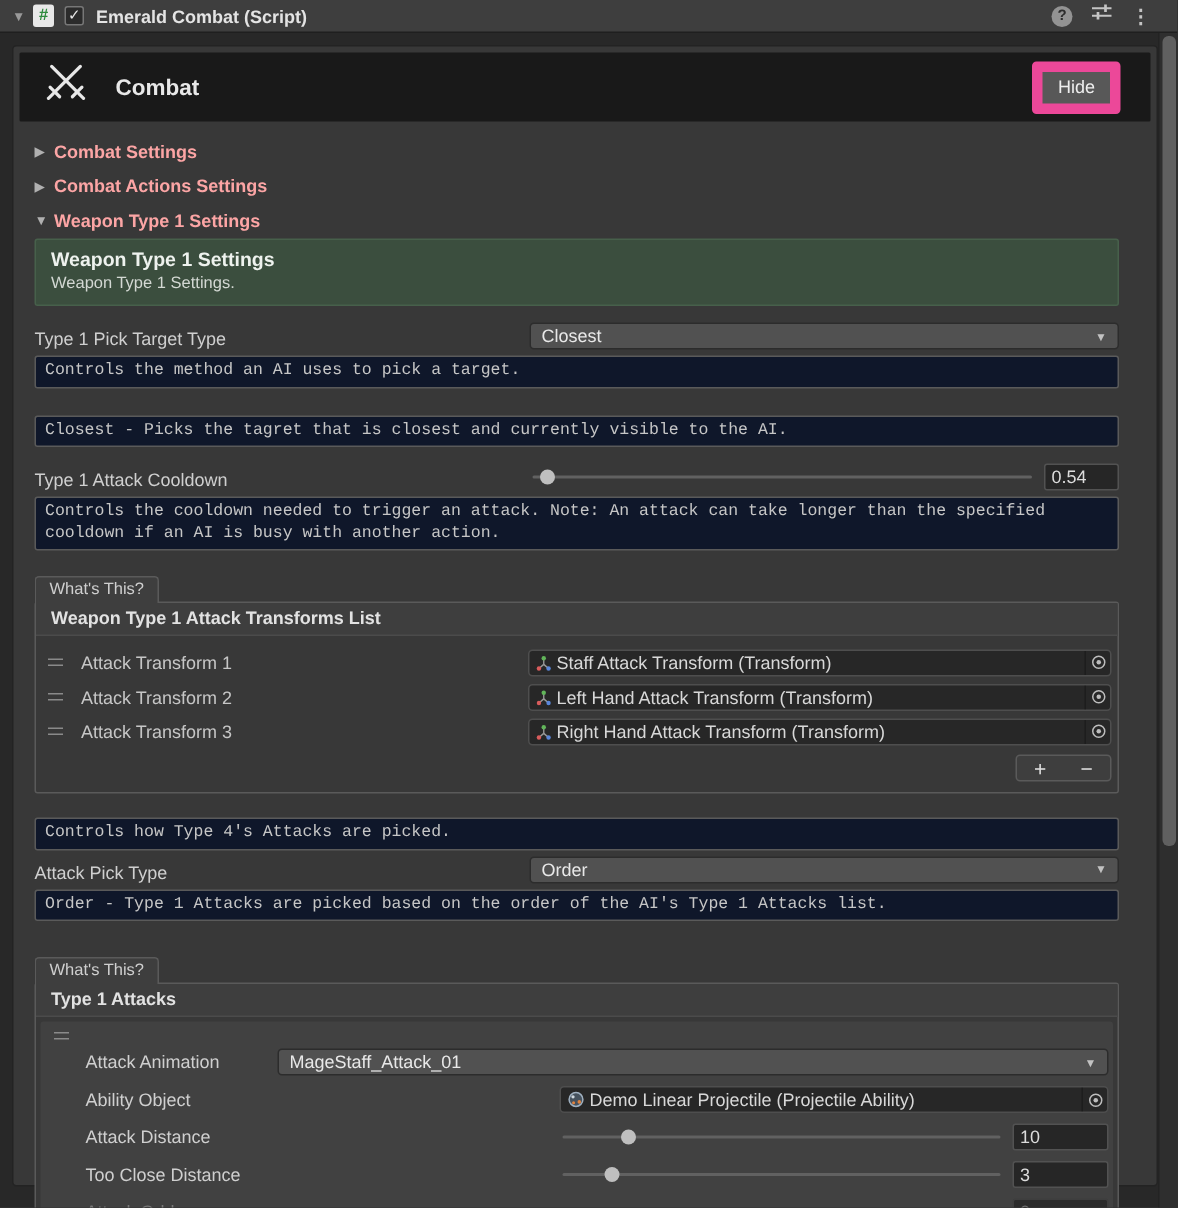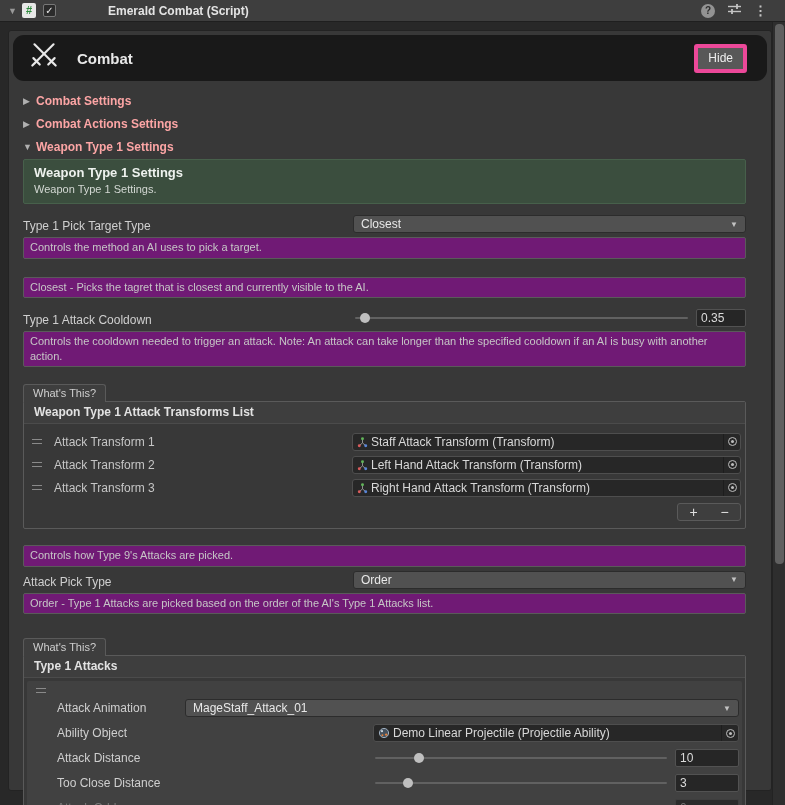--- a/index.html
+++ b/index.html
@@ -22,21 +22,21 @@
   .script-icon {
     width: 14px; height: 15px; background: #e8e8e8; border-radius: 2px;
     color: #2e8b3d; font-weight: bold; font-size: 11px; line-height: 15px;
     text-align: center; margin-right: 7px;
   }
   .checkbox {
     width: 13px; height: 13px; background: #2b2b2b; border: 1px solid #777;
     border-radius: 2px; margin-right: 8px; color: #e8e8e8; font-size: 10px;
     line-height: 11px; text-align: center;
   }
-  .comp-title { font-size: 12px; font-weight: bold; color: #e4e4e4; flex: 1; margin-left: 44px; }
+  .comp-title { font-size: 12px; font-weight: bold; color: #e4e4e4; flex: 1; }
   .hdr-icons { display: flex; align-items: center; gap: 12px; margin-right: 10px; }
   .help-circle {
     width: 14px; height: 14px; border-radius: 50%; background: #939393;
     color: #2d2d2d; font-size: 10px; font-weight: bold; text-align: center; line-height: 14px;
   }
   .kebab { color: #c4c4c4; font-size: 13px; font-weight: bold; }
 
   
   .scrollbar {
     position: absolute; right: 0; top: 22px; width: 13px; height: 783px;
@@ -46,26 +46,26 @@
     position: absolute; left: 2px; top: 2px; width: 9px; height: 540px;
     background: #606060; border-radius: 4px;
   }
 
   
   .panel {
     position: absolute; left: 8px; top: 30px; width: 764px; height: 761px;
     background: #383838; border: 1px solid #232323; border-radius: 3px;
   }
   .banner {
-    margin: 4px; height: 46px; background: #191919; border-radius: 11px;
+    margin: 4px; height: 46px; background: #191919; border-radius: 1px;
     display: flex; align-items: center; padding: 0 20px 0 14px;
   }
   .banner-title { font-size: 15px; font-weight: bold; color: #e8e8e8; margin-left: 16px; flex: 1; }
   .hide-btn {
-    background: #585858; border: 4px solid #ec4899; border-radius: 3px;
+    background: #585858; border: 7px solid #ec4899; border-radius: 3px;
     color: #eeeeee; font-size: 12px; padding: 3px 10px 4px; margin-left: 48px;
   }
 
   .content { padding: 4px 25px 0 14px; }
 
   .foldout-row { display: flex; align-items: center; height: 23px; }
   .foldout-row .arrow { width: 13px; font-size: 9px; color: #b0b0b0; }
   .foldout-row .flabel { font-size: 12px; font-weight: bold; color: #fca5a5; }
 
   
@@ -81,23 +81,24 @@
   .prop-label { width: 330px; flex: none; font-size: 12px; color: #cfcfcf; }
 
   .dropdown {
     flex: 1; height: 18px; background: #515151; border: 1px solid #2c2c2c;
     border-radius: 3px; display: flex; align-items: center; padding: 0 7px;
     font-size: 12px; color: #e8e8e8;
   }
   .dd-arrow { margin-left: auto; font-size: 8px; color: #c2c2c2; }
 
   .helpbox {
-    border: 1px solid #5a5a5a; background: #701a75; border-radius: 2px;
+    border: 1px solid #5a5a5a; background: #0f172a; border-radius: 2px;
     padding: 2px 6px 3px; font-size: 11px; color: #c6c6c6; line-height: 1.32;
     margin-bottom: 4px;
+    font-family: Liberation Mono, monospace;
   }
   .mb11 { margin-bottom: 11px; margin-top: 18px; }
   .mt16 { margin-top: 16px; }
 
   .slider { flex: 1; position: relative; height: 18px; margin-right: 6px; }
   .slider .track {
     position: absolute; left: 2px; right: 2px; top: 8px; height: 2px;
     background: #616161; border-radius: 1px;
   }
   .slider .knob {
@@ -248,21 +249,21 @@
     <div class="helpbox">Controls the method an AI uses to pick a target.</div>
     <div class="helpbox mb11">Closest - Picks the tagret that is closest and currently visible to the AI.</div>
 
     
     <div class="prop-row">
       <span class="prop-label">Type 1 Attack Cooldown</span>
       <div class="slider">
         <div class="track"></div>
         <div class="knob" style="left:2%"></div>
       </div>
-      <div class="valfield" style="width:50px">0.35</div>
+      <div class="valfield" style="width:50px">0.54</div>
     </div>
     <div class="helpbox">Controls the cooldown needed to trigger an attack. Note: An attack can take longer than the specified cooldown if an AI is busy with another action.</div>
 
     
     <div class="whats-this">What's This?</div>
     <div class="listbox">
       <div class="listbox-header">Weapon Type 1 Attack Transforms List</div>
       <div class="listbox-body">
         <div class="t-row">
           <span class="drag-handle"></span>
@@ -333,21 +334,21 @@
         <div class="list-footer">
           <div class="footer-btns">
             <span>+</span>
             <span>−</span>
           </div>
         </div>
       </div>
     </div>
 
     
-    <div class="helpbox mt16">Controls how Type 9's Attacks are picked.</div>
+    <div class="helpbox mt16">Controls how Type 4's Attacks are picked.</div>
     <div class="prop-row">
       <span class="prop-label">Attack Pick Type</span>
       <div class="dropdown">
         <span>Order</span>
         <span class="dd-arrow">▼</span>
       </div>
     </div>
     <div class="helpbox">Order - Type 1 Attacks are picked based on the order of the AI's Type 1 Attacks list.</div>
 
     

